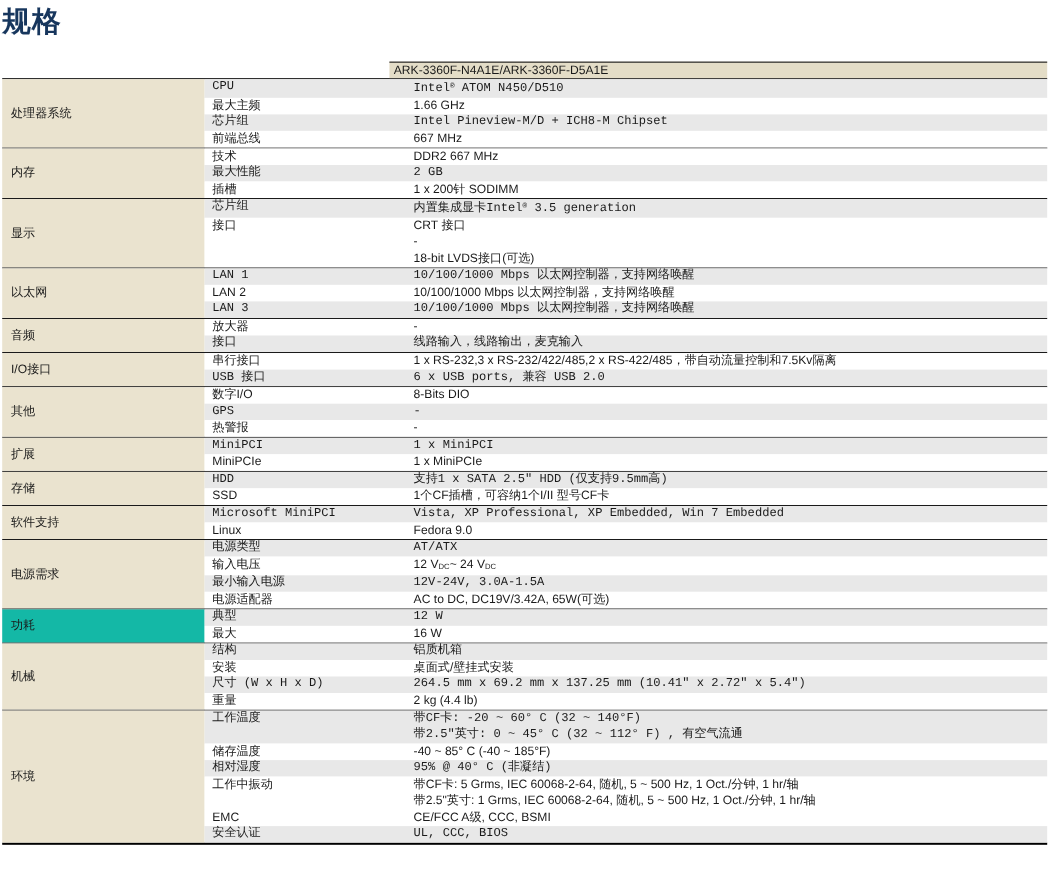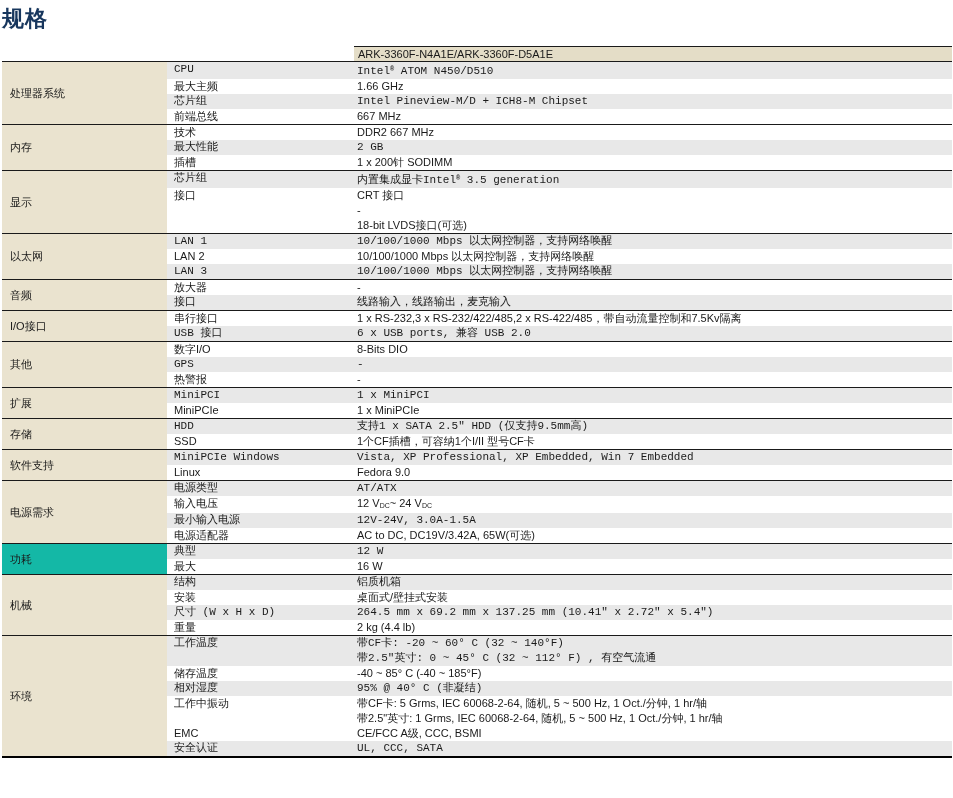--- a/index.html
+++ b/index.html
@@ -4,36 +4,36 @@
 <style>
   * { margin:0; padding:0; box-sizing:border-box; }
   html,body { background:#ffffff; }
   body {
     width:953px; height:798px;
     font-family:"Liberation Sans","DejaVu Sans",sans-serif;
     color:#1a1a1a; overflow:hidden;
   }
   .page { padding:6px 0 0 2px; }
   .page-title {
-    font-size:22px; font-weight:700; color:#17365d;
-    line-height:26px; margin-bottom:14px; letter-spacing:1px;
+    font-size:26px; font-weight:700; color:#17365d;
+    line-height:26px; margin-bottom:24px; letter-spacing:1px;
   }
   .spec-table { width:950px; font-size:11px; }
   
   .header-row { display:flex; border-bottom:1px solid #1a1a1a; }
   .header-spacer { width:352px; }
   .header-cell {
     flex:1; background:#e4ddc7; border-top:1px solid #1a1a1a;
     height:15px; line-height:14px; padding-left:4px;
   }
   
   .section { display:flex; border-bottom:1px solid #1a1a1a; }
   .section:last-child { border-bottom:2px solid #000; }
   .cat-cell {
-    width:165px; background:#eae3cf; display:flex; align-items:center;
+    width:184px; background:#eae3cf; display:flex; align-items:center;
     padding-left:8px; line-height:15px;
   }
   .rows { flex:1; display:flex; flex-direction:column; }
   .row { display:flex; min-height:15px; }
   .row.gray { background:#e8e8e8;font-family:Liberation Mono, monospace; }
   .row.white { background:#ffffff; }
   .label-cell { width:187px; padding-left:7px; line-height:15px; }
   .value-cell { flex:1; padding-left:3px; }
   .line { line-height:15px; white-space:nowrap; }
   sub { font-size:7px; vertical-align:-1px; }
@@ -233,21 +233,21 @@
               <div class="value-cell">
                 <div class="line">1个CF插槽，可容纳1个I/II 型号CF卡</div>
               </div>
             </div>
           </div>
         </div>
         <div class="section">
           <div class="cat-cell" style="background: rgb(234, 227, 207);">软件支持</div>
           <div class="rows">
             <div class="row gray">
-              <div class="label-cell">MiniPCIe Windows</div>
+              <div class="label-cell">Microsoft MiniPCI</div>
               <div class="value-cell">
                 <div class="line">Vista, XP Professional, XP Embedded, Win 7 Embedded</div>
               </div>
             </div>
             <div class="row white">
               <div class="label-cell">Linux</div>
               <div class="value-cell">
                 <div class="line">Fedora 9.0</div>
               </div>
             </div>
@@ -359,20 +359,20 @@
             </div>
             <div class="row white">
               <div class="label-cell">EMC</div>
               <div class="value-cell">
                 <div class="line">CE/FCC A级, CCC, BSMI</div>
               </div>
             </div>
             <div class="row gray">
               <div class="label-cell">安全认证</div>
               <div class="value-cell">
-                <div class="line">UL, CCC, SATA</div>
+                <div class="line">UL, CCC, BIOS</div>
               </div>
             </div>
           </div>
         </div>
       </div>
   </div>
 </div>
 
 </body></html>

